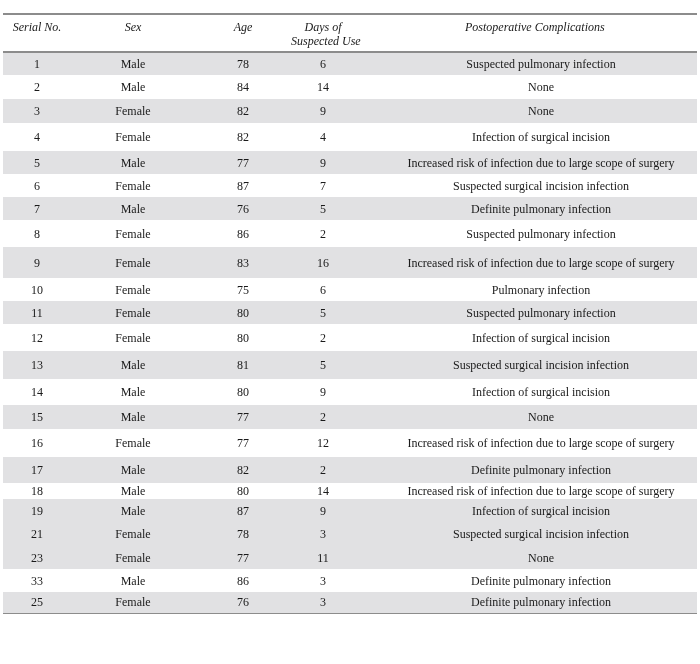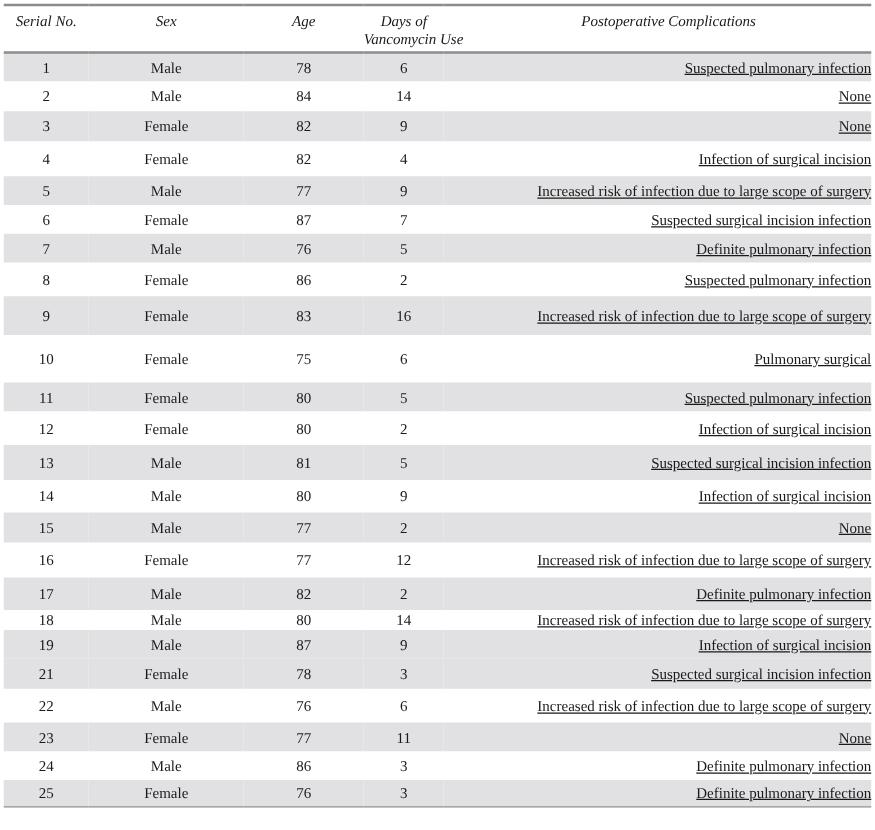--- a/index.html
+++ b/index.html
@@ -10,21 +10,21 @@
     body {
       width: 700px;
       height: 664px;
       overflow: hidden;
       font-family: "Liberation Serif", "DejaVu Serif", serif;
       color: #1a1a1a;
     }
     .table-wrap {
       position: absolute;
       left: 3px;
-      top: 3px;
+      top: 13px;
       width: 694px;
     }
     table {
       width: 694px;
       border-collapse: collapse;
       table-layout: fixed;
       font-size: 12px;
     }
     thead tr {
       border-top: 2px solid #8c8c8c;
@@ -40,24 +40,23 @@
       color: #1a1a1a;
     }
     th.c-comp { text-align: left; padding-left: 110px; font-style: italic; }
     td {
       padding: 0;
       text-align: center;
       vertical-align: middle;
       line-height: 14px;
     }
     td.c-comp {
-      text-align: right;
+      text-align: center;
       padding-left: 30px;
       white-space: nowrap;
-      text-decoration: underline;
     }
     tbody tr.shade { background: #e1e1e3; }
     tbody tr:last-child { border-bottom: 1.5px solid #8c8c8c; }
     col.col-serial { width: 68px; }
     col.col-sex { width: 124px; }
     col.col-age { width: 96px; }
     col.col-days { width: 64px; }
     col.col-comp { width: 342px; }
   </style>
 </head>
@@ -72,21 +71,21 @@
       <col class="col-days">
       <col class="col-comp">
     </colgroup>
     <thead>
       <tr>
         <th>Serial No.</th>
         <th>Sex</th>
         <th>Age</th>
         <th>
           <div>Days of</div>
-          <div style="white-space:nowrap;">Vancomycin Use</div>
+          <div style="white-space:nowrap;">Suspected Use</div>
         </th>
         <th class="c-comp">Postoperative Complications</th>
       </tr>
     </thead>
     <tbody id="table-body">
         <tr class="shade" style="height: 23px;">
           <td>1</td>
           <td>Male</td>
           <td>78</td>
           <td>6</td>
@@ -141,26 +140,26 @@
           <td>2</td>
           <td class="c-comp">Suspected pulmonary infection</td>
         </tr>
         <tr class="shade" style="height: 31px;">
           <td>9</td>
           <td>Female</td>
           <td>83</td>
           <td>16</td>
           <td class="c-comp">Increased risk of infection due to large scope of surgery</td>
         </tr>
-        <tr style="height: 38px;">
+        <tr style="height: 23px;">
           <td>10</td>
           <td>Female</td>
           <td>75</td>
           <td>6</td>
-          <td class="c-comp">Pulmonary surgical</td>
+          <td class="c-comp">Pulmonary infection</td>
         </tr>
         <tr class="shade" style="height: 23px;">
           <td>11</td>
           <td>Female</td>
           <td>80</td>
           <td>5</td>
           <td class="c-comp">Suspected pulmonary infection</td>
         </tr>
         <tr style="height: 27px;">
           <td>12</td>
@@ -218,36 +217,29 @@
           <td>9</td>
           <td class="c-comp">Infection of surgical incision</td>
         </tr>
         <tr class="shade" style="height: 24px;">
           <td>21</td>
           <td>Female</td>
           <td>78</td>
           <td>3</td>
           <td class="c-comp">Suspected surgical incision infection</td>
         </tr>
-        <tr style="height: 27px;">
-          <td>22</td>
-          <td>Male</td>
-          <td>76</td>
-          <td>6</td>
-          <td class="c-comp">Increased risk of infection due to large scope of surgery</td>
-        </tr>
         <tr class="shade" style="height: 23px;">
           <td>23</td>
           <td>Female</td>
           <td>77</td>
           <td>11</td>
           <td class="c-comp">None</td>
         </tr>
         <tr style="height: 23px;">
-          <td>24</td>
+          <td>33</td>
           <td>Male</td>
           <td>86</td>
           <td>3</td>
           <td class="c-comp">Definite pulmonary infection</td>
         </tr>
         <tr class="shade" style="height: 21px;">
           <td>25</td>
           <td>Female</td>
           <td>76</td>
           <td>3</td>

